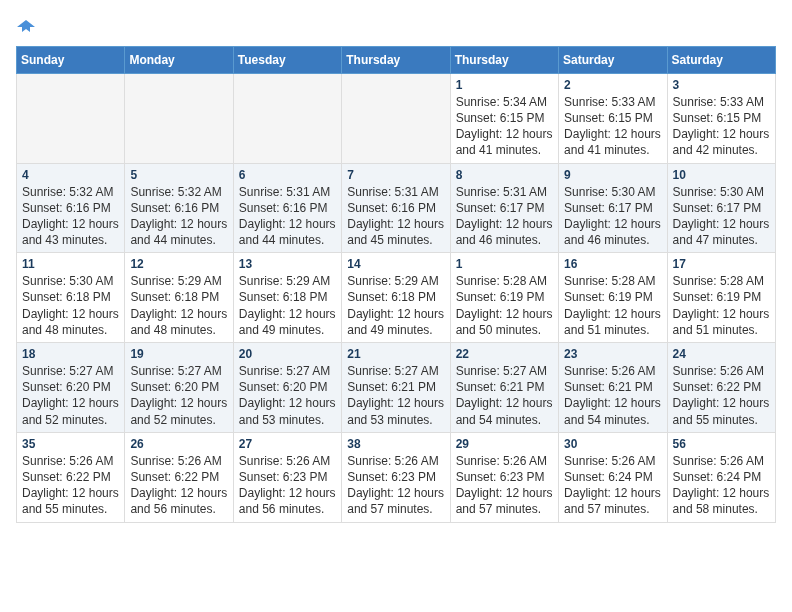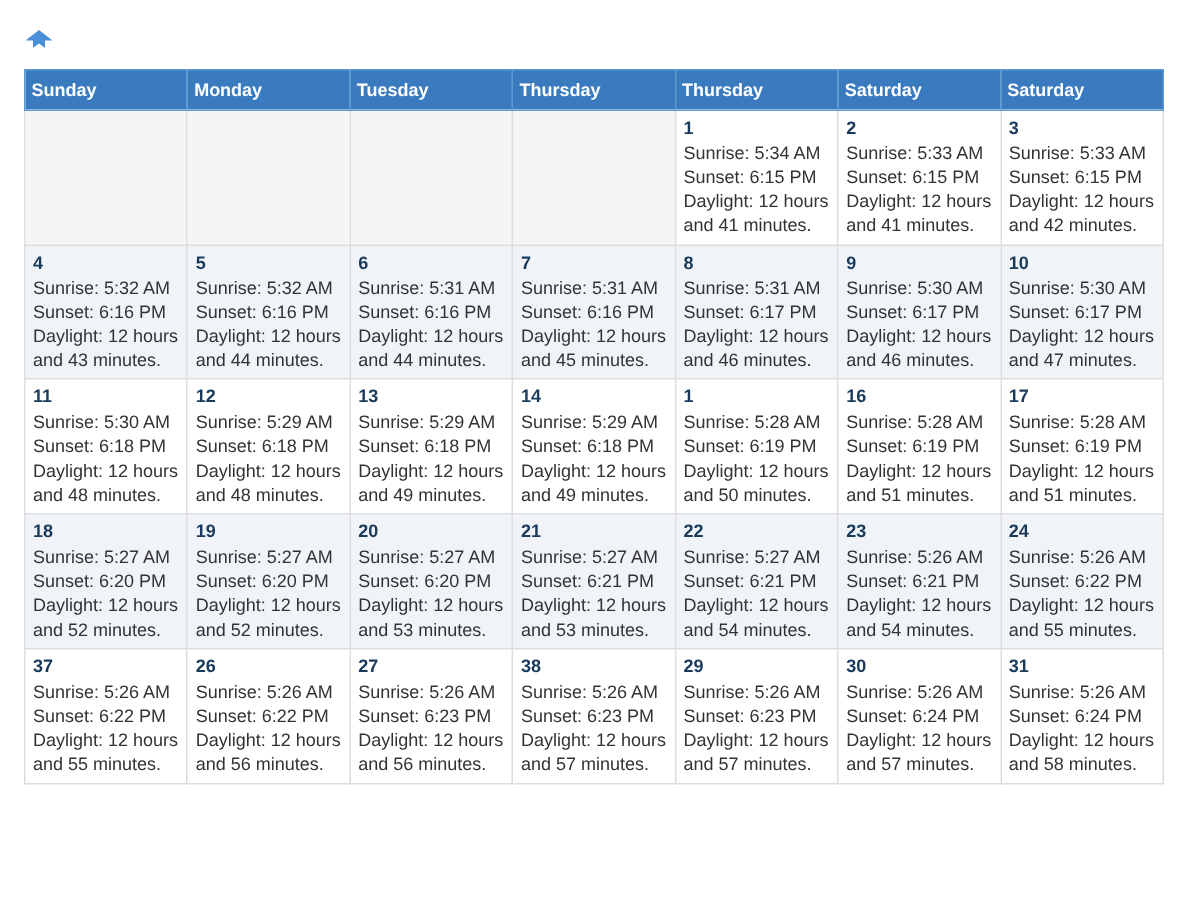--- a/index.html
+++ b/index.html
@@ -304,21 +304,21 @@
         <td>
           <span class="day-num">24</span>
           <div class="cell-text" style="white-space: pre-line;">Sunrise: 5:26 AM
 Sunset: 6:22 PM
 Daylight: 12 hours
 and 55 minutes.</div>
         </td>
       </tr>
       <tr>
         <td>
-          <span class="day-num">37</span>
+          <span class="day-num">35</span>
           <div class="cell-text" style="white-space: pre-line;">Sunrise: 5:26 AM
 Sunset: 6:22 PM
 Daylight: 12 hours
 and 55 minutes.</div>
         </td>
         <td>
           <span class="day-num">26</span>
           <div class="cell-text" style="white-space: pre-line;">Sunrise: 5:26 AM
 Sunset: 6:22 PM
 Daylight: 12 hours
@@ -346,21 +346,21 @@
 and 57 minutes.</div>
         </td>
         <td>
           <span class="day-num">30</span>
           <div class="cell-text" style="white-space: pre-line;">Sunrise: 5:26 AM
 Sunset: 6:24 PM
 Daylight: 12 hours
 and 57 minutes.</div>
         </td>
         <td>
-          <span class="day-num">31</span>
+          <span class="day-num">56</span>
           <div class="cell-text" style="white-space: pre-line;">Sunrise: 5:26 AM
 Sunset: 6:24 PM
 Daylight: 12 hours
 and 58 minutes.</div>
         </td>
       </tr>
     </tbody>
 </table>
 
 </body></html>

